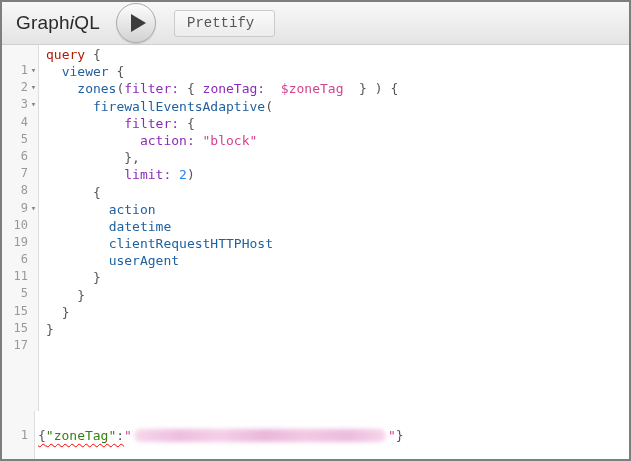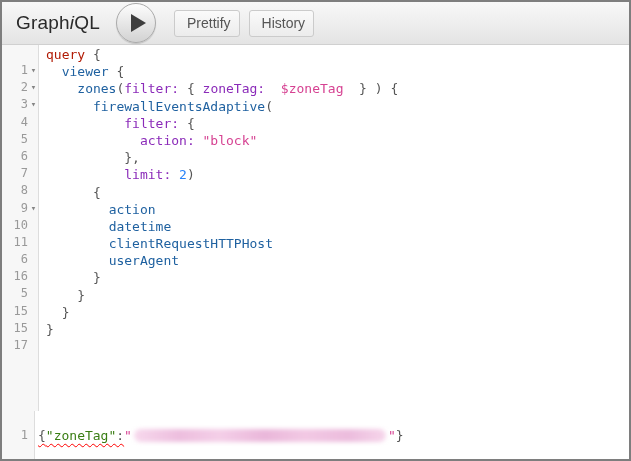--- a/index.html
+++ b/index.html
@@ -42,23 +42,23 @@
     border-top: 9px solid transparent;
     border-bottom: 9px solid transparent;
     margin-left: 5px;
   }
   .toolbar-btn {
     margin-left: 18px;
     background: linear-gradient(#fafafa, #ececec);
     border: 1px solid #cbcbcb;
     border-radius: 3px;
     color: #555; font-size: 14px;
-    padding: 4px 8px 5px 12px;
+    padding: 4px 20px 5px 12px;
     cursor: pointer;
-    font-family: Liberation Sans, sans-serif;
+    font-family: Liberation Mono, monospace;
   }
   .toolbar-btn + .toolbar-btn { margin-left: 9px; }
 
   
   .editor {
     flex: 1 1 auto;
     display: flex; flex-direction: row;
     background: #fff;
     overflow: hidden;
     font-family: "DejaVu Sans Mono", monospace;
@@ -155,21 +155,20 @@
 <body>
 
 <div class="window">
 
   <div class="toolbar">
     <div class="logo"><span>Graph</span><i>i</i><span>QL</span></div>
     <div class="execute-btn">
       <span class="play-triangle"></span>
     </div>
     <button class="toolbar-btn">Prettify</button>
-    <button class="toolbar-btn">History</button>
   </div>
 
   <div class="editor">
     <div class="gutter">
         <div class="gutter-row">
           <span class="line-number">1</span>
           <span class="fold-arrow">▾</span>
         </div>
         <div class="gutter-row">
           <span class="line-number">2</span>
@@ -201,29 +200,29 @@
         </div>
         <div class="gutter-row">
           <span class="line-number">9</span>
           <span class="fold-arrow">▾</span>
         </div>
         <div class="gutter-row">
           <span class="line-number">10</span>
           <span class="fold-arrow"></span>
         </div>
         <div class="gutter-row">
+          <span class="line-number">19</span>
+          <span class="fold-arrow"></span>
+        </div>
+        <div class="gutter-row">
+          <span class="line-number">6</span>
+          <span class="fold-arrow"></span>
+        </div>
+        <div class="gutter-row">
           <span class="line-number">11</span>
-          <span class="fold-arrow"></span>
-        </div>
-        <div class="gutter-row">
-          <span class="line-number">6</span>
-          <span class="fold-arrow"></span>
-        </div>
-        <div class="gutter-row">
-          <span class="line-number">16</span>
           <span class="fold-arrow"></span>
         </div>
         <div class="gutter-row">
           <span class="line-number">5</span>
           <span class="fold-arrow"></span>
         </div>
         <div class="gutter-row">
           <span class="line-number">15</span>
           <span class="fold-arrow"></span>
         </div>

